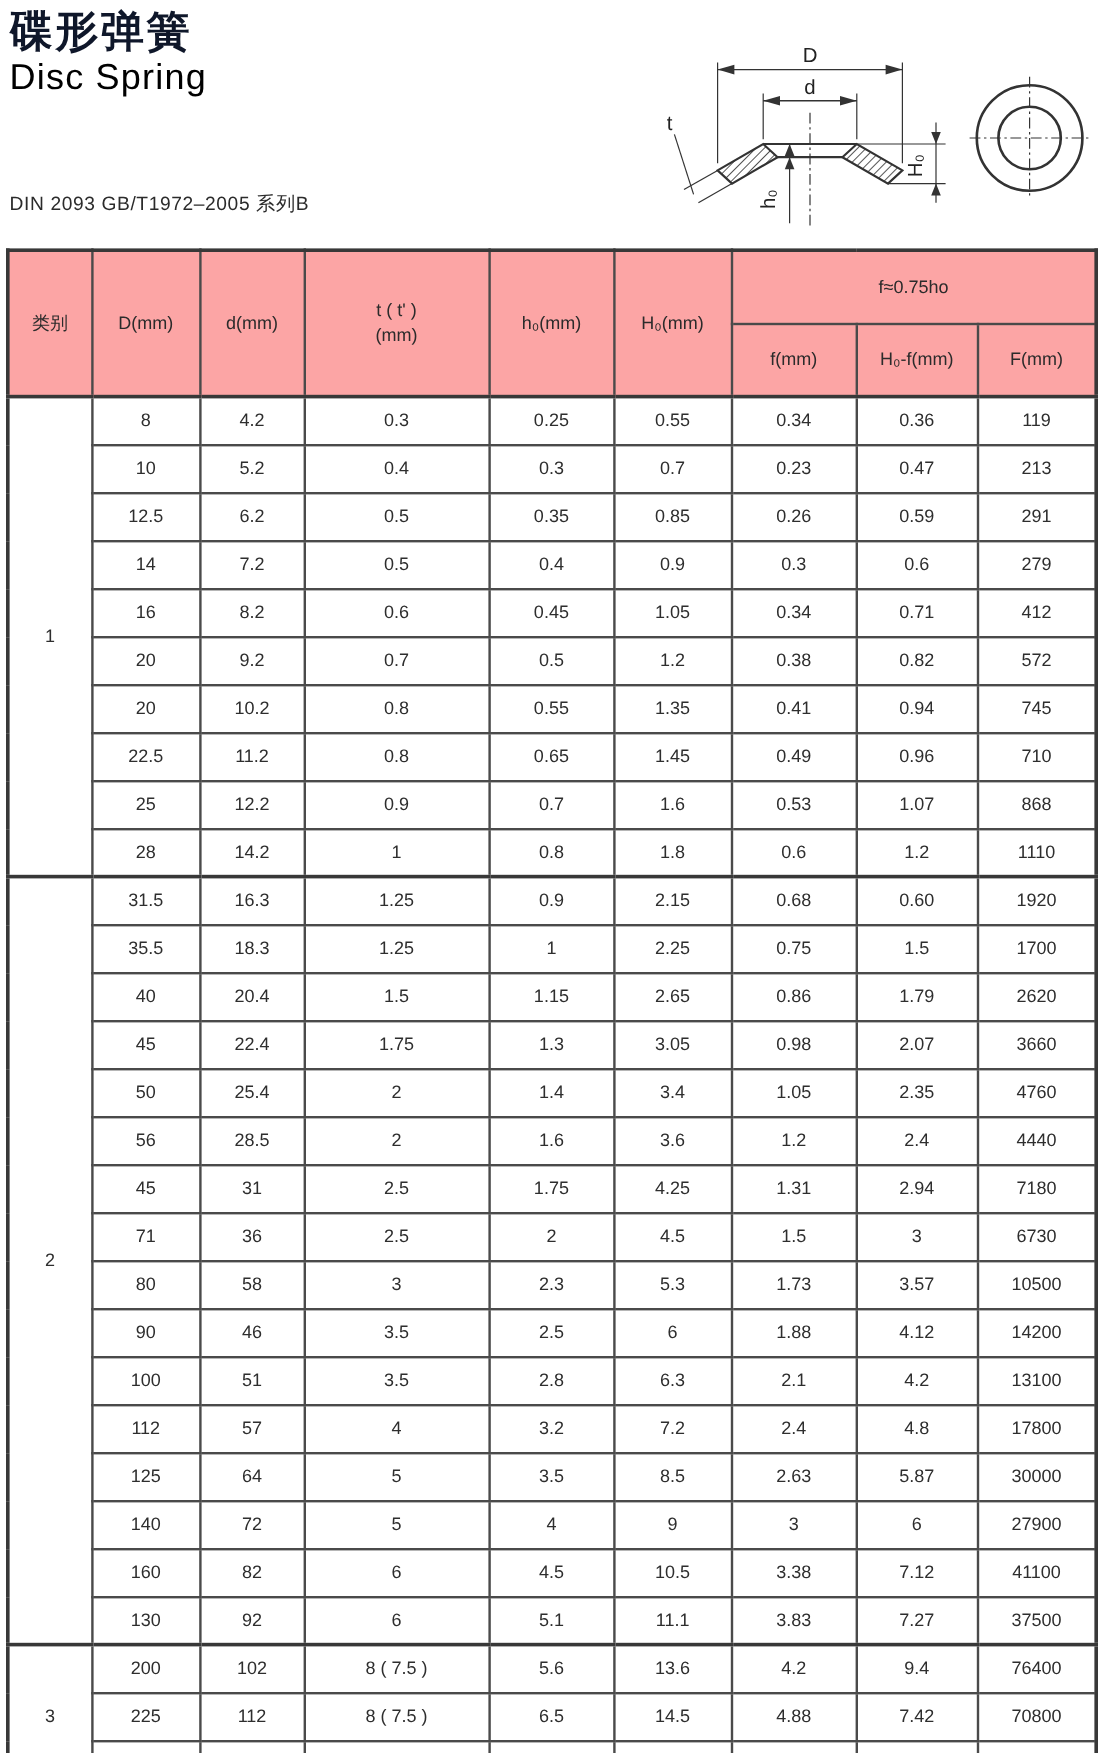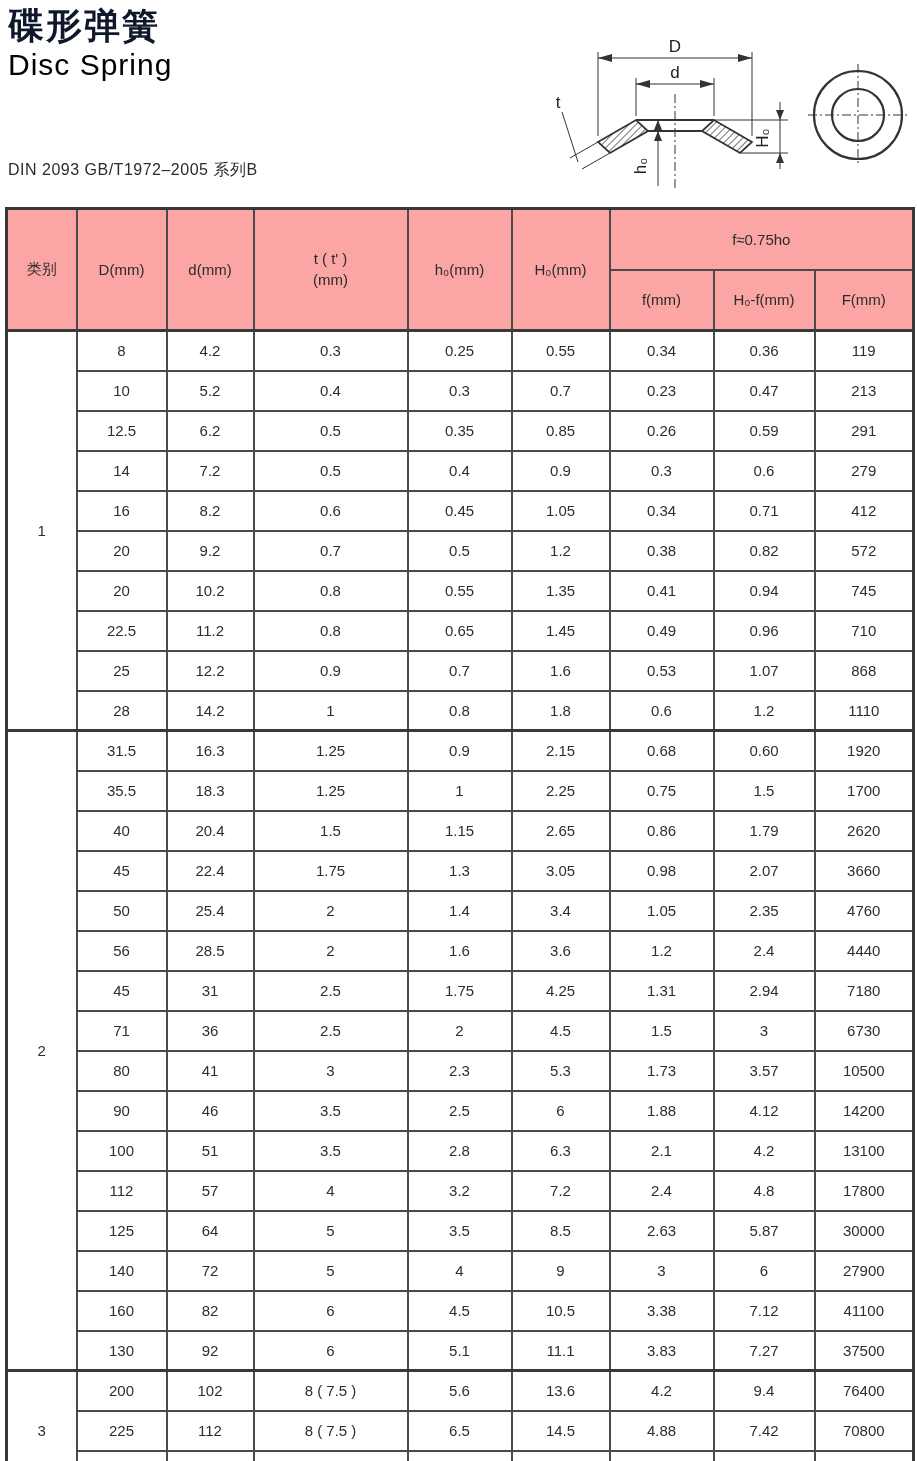--- a/index.html
+++ b/index.html
@@ -332,21 +332,21 @@
         <td>36</td>
         <td>2.5</td>
         <td>2</td>
         <td>4.5</td>
         <td>1.5</td>
         <td>3</td>
         <td>6730</td>
       </tr>
       <tr>
         <td>80</td>
-        <td>41</td>
+        <td>58</td>
         <td>3</td>
         <td>2.3</td>
         <td>5.3</td>
         <td>1.73</td>
         <td>3.57</td>
         <td>10500</td>
       </tr>
       <tr>
         <td>90</td>
         <td>46</td>

